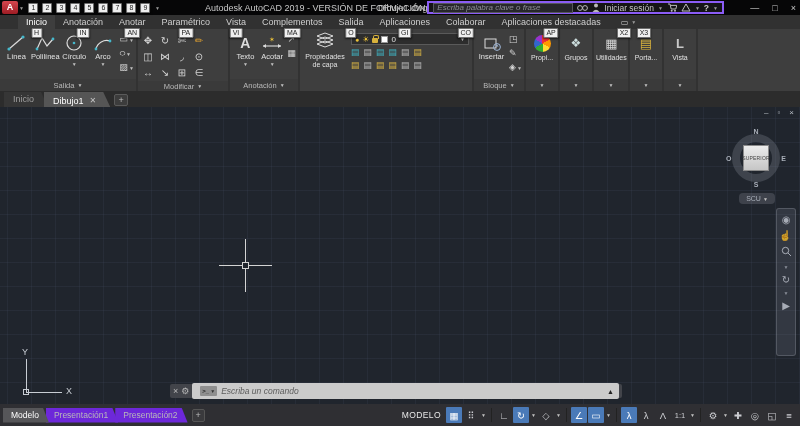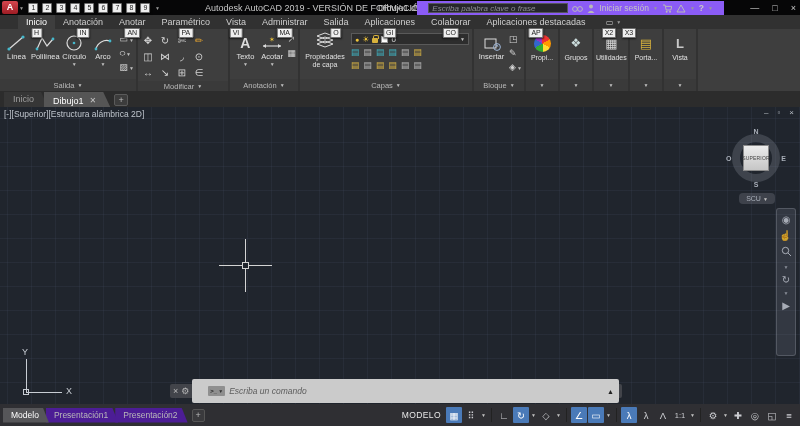--- a/index.html
+++ b/index.html
@@ -19,21 +19,21 @@
   .logo-arr { font-size:5px; color:#9a9a9a; margin:0 3px 0 1px; }
   .qat { display:flex; align-items:center; gap:1px; }
   .qat-btn { position:relative; width:13px; height:13px; text-align:center; line-height:13px;
              font-size:8px; color:#c2c2c2; }
   .qat-btn .keytip { top:2px; left:50%; transform:translateX(-50%); }
   .qat-dd { font-size:5px; color:#9a9a9a; margin-left:2px; }
   .app-title { position:absolute; left:205px; top:3px; }
   .doc-title { position:absolute; left:378px; top:3px; }
   .infocenter { position:absolute; right:76px; top:1px; height:13px; display:flex;
                 align-items:center; gap:4px; font-size:8.5px; color:#c5c5c5;
-                background:#141416; border:7px solid #8b5cf6; padding:0 4px;justify-content:center; }
+                background:#141416; border:2px solid #8b5cf6; padding:0 4px;justify-content:center; }
   .ic-search { width:140px; height:10px; background:#26262a; border:1px solid #55565c;
                color:#c5c5c5; font-size:8px; font-style:italic; padding:0 3px; }
   .ic-search::placeholder { color:#8d8e96; font-style:italic; }
   .tiny-arr { font-size:5px; color:#9a9a9a; }
   .winbtns { position:absolute; right:4px; top:0; height:15px; display:flex; gap:13px;
              align-items:center; color:#c9c9c9; font-size:9px; }
 
   
   .tabrow { position:absolute; top:15px; left:0; right:0; height:14px; background:#313131;
             display:flex; align-items:stretch; padding-left:18px; font-size:9px;
@@ -132,37 +132,37 @@
   .ucs-sq { position:absolute; left:23px; top:282px; width:6px; height:6px;
             border:1px solid #c8cdd4; }
   .ucs-y { position:absolute; left:22px; top:240px; color:#c8cdd4; font-size:9px; }
   .ucs-x { position:absolute; left:66px; top:279px; color:#c8cdd4; font-size:9px; }
 
   
   .cmdline { position:absolute; left:170px; top:277px; width:452px; height:14px;
              background:rgba(70,72,78,.9); display:flex; align-items:center; gap:3px;
              padding:0 3px; border-radius:2px; }
   .cmd-x,.cmd-wrench { color:#b9b9b9; font-size:9px; line-height:12px; }
-  .cmd-bar { flex:1; height:24px; background:#cbcbcb; border-radius:2px; display:flex;
-             align-items:center; position:relative; padding-left:16px; }
+  .cmd-bar { flex:1; height:16px; background:#cbcbcb; border-radius:2px; display:flex;
+             align-items:center; position:relative; padding-left:8px; }
   .cmd-chip { background:#8f8f8f; color:#222; font-size:6px; font-weight:bold; height:10px;
               line-height:10px; padding:0 2px; border-radius:1px; display:flex;
               align-items:center; gap:1px; }
   .cmd-chip .dn { color:#333; }
   .cmd-input { flex:1; height:11px; border:none; background:transparent; font-size:8.5px;
                font-style:italic; color:#444; padding:0 4px; outline:none; }
   .cmd-input::placeholder { color:#5c5c5c; font-style:italic; }
   .cmd-up { position:absolute; right:5px; color:#222; font-size:7px; }
 
   
   .statusbar { position:absolute; bottom:0; left:0; right:0; height:22px; background:#2f2f33;
                display:flex; justify-content:space-between; align-items:center;
                padding:0 3px; z-index:30; }
   .ltabs { display:flex; align-items:center; height:16px; font-size:8.5px; }
-  .ltab { height:15px; padding:2px 10px 0 8px; color:#b9b9b9; background:#4c1d95;
+  .ltab { height:15px; padding:2px 10px 0 8px; color:#b9b9b9; background:#6d28d9;
           clip-path:polygon(0 0,calc(100% - 6px) 0,100% 100%,0 100%); margin-right:-3px; }
   .ltab.active { background:#565659; color:#fff; z-index:2; }
   .ltab-plus { width:13px; height:13px; margin-left:7px; background:#3a3a3d;
                border:1px solid #555; color:#bbb; font-size:9px; line-height:11px;
                text-align:center; border-radius:2px; }
   .sicons { display:flex; align-items:center; gap:1px; }
   .sbtn { height:16px; min-width:16px; display:flex; align-items:center; justify-content:center;
           color:#cdced2; font-size:9.5px; border-radius:1px; padding:0 1px; }
   .sbtn.on { background:#4a7ab8; color:#fff; }
   .sbtn.modelo { font-size:8.5px; letter-spacing:.4px; color:#e8e8e8; padding:0 4px; }
@@ -219,21 +219,21 @@
     <span>×</span>
   </div>
 </div>
 
 <div class="tabrow">
   <div class="rtab active"><span>Inicio</span><span class="keytip">H</span></div>
   <div class="rtab"><span>Anotación</span><span class="keytip">IN</span></div>
   <div class="rtab"><span>Anotar</span><span class="keytip">AN</span></div>
   <div class="rtab"><span>Paramétrico</span><span class="keytip">PA</span></div>
   <div class="rtab"><span>Vista</span><span class="keytip">VI</span></div>
-  <div class="rtab"><span>Administrar</span><span class="keytip">MA</span></div>
+  <div class="rtab"><span>Complementos</span><span class="keytip">MA</span></div>
   <div class="rtab"><span>Salida</span><span class="keytip">O</span></div>
   <div class="rtab"><span>Aplicaciones</span><span class="keytip">GI</span></div>
   <div class="rtab"><span>Colaborar</span><span class="keytip">CO</span></div>
   <div class="rtab"><span>Aplicaciones destacadas</span><span class="keytip">AP</span></div>
   <div class="ribbon-toggle">
     <span>▭</span>
     <span class="tiny-arr">▼</span>
     <span class="keytip kt1">X2</span>
     <span class="keytip kt2">X3</span>
   </div>
@@ -394,24 +394,20 @@
         <div class="minirow">
           <span style="color:#d9b544;">▤</span>
           <span style="color:#b9b9b9;">▤</span>
           <span style="color:#d9b544;">▤</span>
           <span style="color:#d9b544;">▤</span>
           <span style="color:#b9b9b9;">▤</span>
           <span style="color:#b9b9b9;">▤</span>
         </div>
       </div>
     </div>
-    <div class="panel-title">
-      <span>Capas</span>
-        <span class="dn">▼</span>
-    </div>
   </div>
 
   <div class="panel" style="width:52px;">
     <div class="panel-body">
       <div class="bt">
         <span class="ic">
           <svg width="20" height="18">
               <rect x="3" y="5" width="11" height="9" fill="none" stroke="#dcdcdc"></rect>
               <circle cx="15" cy="13" r="3.4" fill="none" stroke="#9fb7d8"></circle>
               <path d="M15 10.5l1.6 2h-3.2z" fill="#9fb7d8"></path>
@@ -505,21 +501,20 @@
 <div class="filetabs">
   <div class="ftab"><span>Inicio</span></div>
   <div class="ftab active">
     <span>Dibujo1</span>
     <span class="x">✕</span>
   </div>
   <div class="ftab-plus">+</div>
 </div>
 
 <div class="drawing">
-  <span class="vp-label">[-][Superior][Estructura alámbrica 2D]</span>
   <div class="winctl">
     <span>–</span>
     <span>▫</span>
     <span>×</span>
   </div>
 
   <div class="viewcube">
     <div class="vc-ring"></div>
     <span class="vc-l" style="left:50%;top:-2px;transform:translateX(-50%);">N</span>
     <span class="vc-l" style="left:50%;bottom:-2px;transform:translateX(-50%);">S</span>

